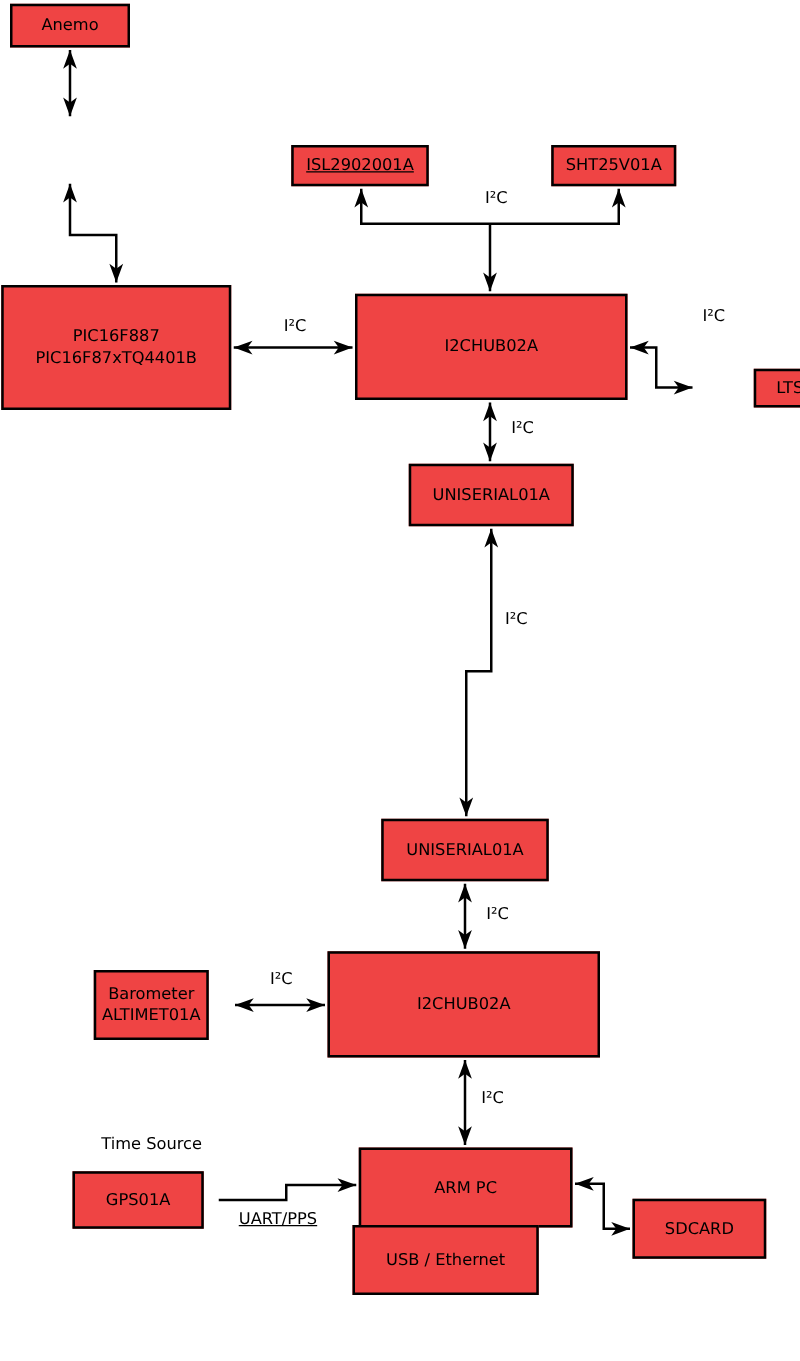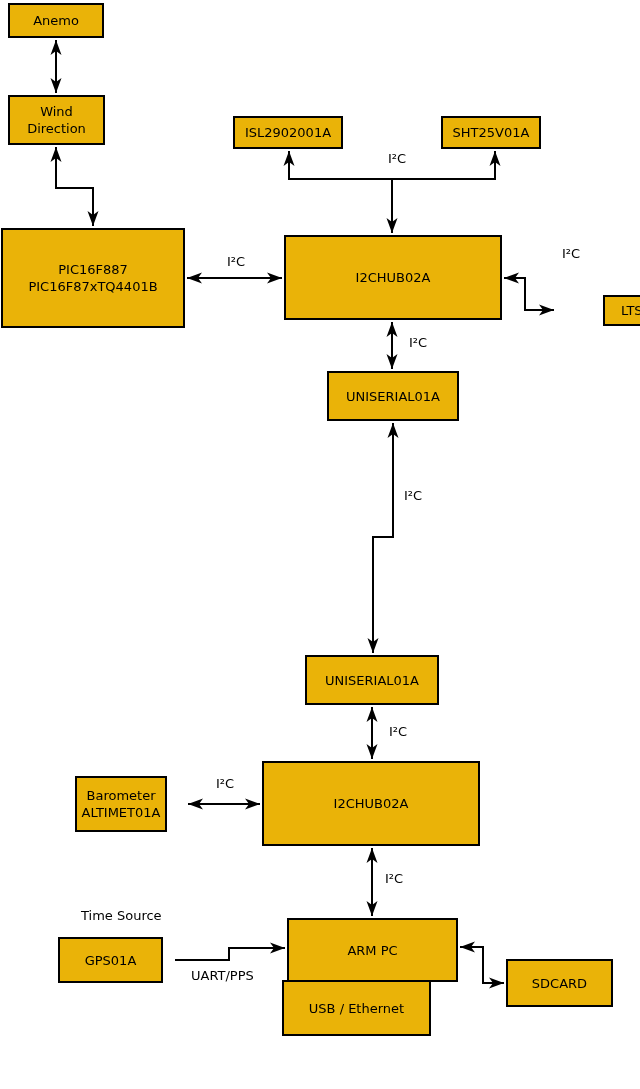--- a/index.html
+++ b/index.html
@@ -19,21 +19,21 @@
   }
   .edge {
     fill: none;
     stroke: #000000;
     stroke-width: 2;
   }
   .node {
     position: absolute;
     box-sizing: border-box;
     border: 2px solid #000000;
-    background: #eab308;
+    background: #ef4444;
     display: flex;
     flex-direction: column;
     align-items: center;
     justify-content: center;
     text-align: center;
     font-size: 13px;
     line-height: 17px;
     white-space: nowrap;
   }
   .edge-label {
@@ -67,31 +67,27 @@
       <polyline points="372,848 372,916" class="edge" marker-start="url(#arrowhead)" marker-end="url(#arrowhead)"></polyline>
       <polyline points="175,960 229,960 229,948 285,948" class="edge" marker-end="url(#arrowhead)"></polyline>
       <polyline points="460,947 483,947 483,983 504,983" class="edge" marker-start="url(#arrowhead)" marker-end="url(#arrowhead)"></polyline>
       <polyline points="372,985 372,1030" class="edge" marker-start="url(#arrowhead)" marker-end="url(#arrowhead)"></polyline>
     </svg>
 
   <div class="node" style="left:8px; top:3px; width:96px; height:35px;">
     <span>Anemo</span>
   </div>
 
-  <div class="node" style="left:8px; top:95px; width:97px; height:50px;">
-    <span>Wind</span>
-    <span>Direction</span>
-  </div>
 
   <div class="node" style="left:1px; top:228px; width:184px; height:100px;">
     <span>PIC16F887</span>
     <span>PIC16F87xTQ4401B</span>
   </div>
 
-  <div class="node" style="left:233px; top:116px; width:110px; height:33px;">
+  <div class="node" style="left:233px; top:116px; width:110px; height:33px;text-decoration:underline;">
     <span>ISL2902001A</span>
   </div>
 
   <div class="node" style="left:441px; top:116px; width:100px; height:33px;">
     <span>SHT25V01A</span>
   </div>
 
   <div class="node" style="left:284px; top:235px; width:218px; height:85px;">
     <span>I2CHUB02A</span>
   </div>
@@ -135,15 +131,15 @@
 
   <span class="edge-label" style="left:388px; top:152px;">I²C</span>
   <span class="edge-label" style="left:227px; top:255px;">I²C</span>
   <span class="edge-label" style="left:562px; top:247px;">I²C</span>
   <span class="edge-label" style="left:409px; top:336px;">I²C</span>
   <span class="edge-label" style="left:404px; top:489px;">I²C</span>
   <span class="edge-label" style="left:389px; top:725px;">I²C</span>
   <span class="edge-label" style="left:216px; top:777px;">I²C</span>
   <span class="edge-label" style="left:385px; top:872px;">I²C</span>
   <span class="edge-label" style="left:81px; top:909px;">Time Source</span>
-  <span class="edge-label" style="left:191px; top:969px;">UART/PPS</span>
+  <span class="edge-label" style="left:191px; top:969px;text-decoration:underline;">UART/PPS</span>
 
 </div>
 
 </body></html>

